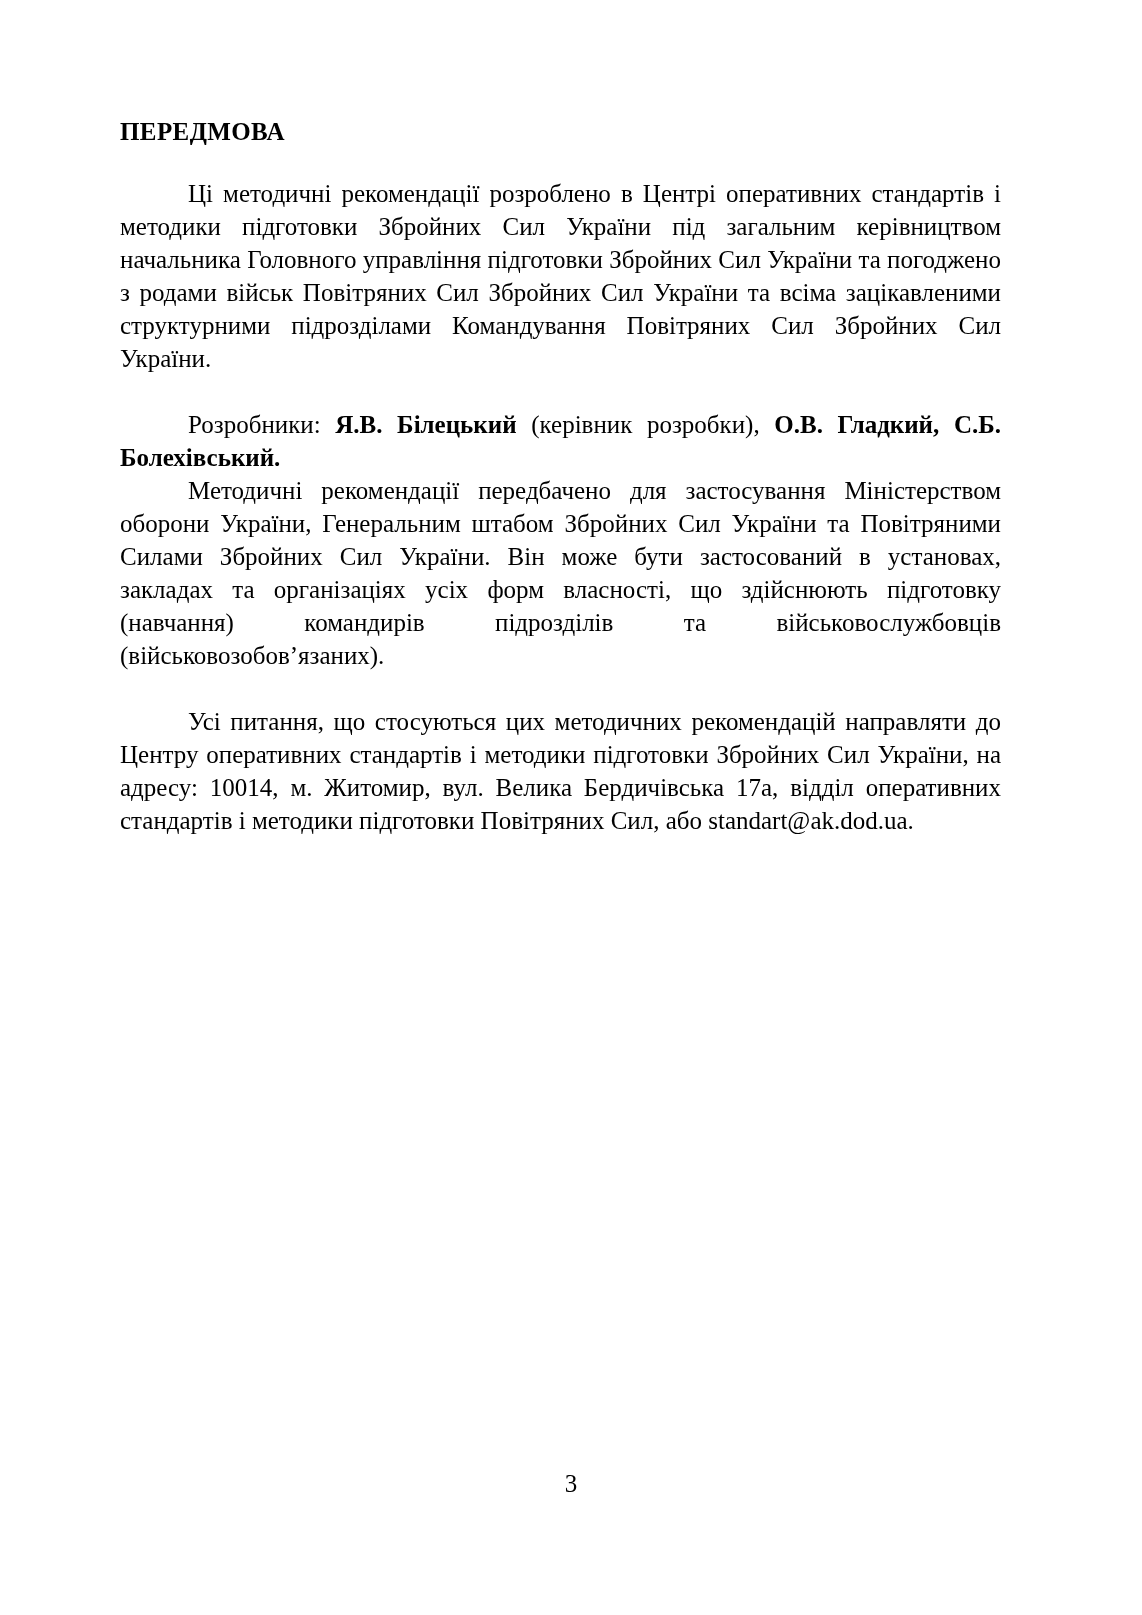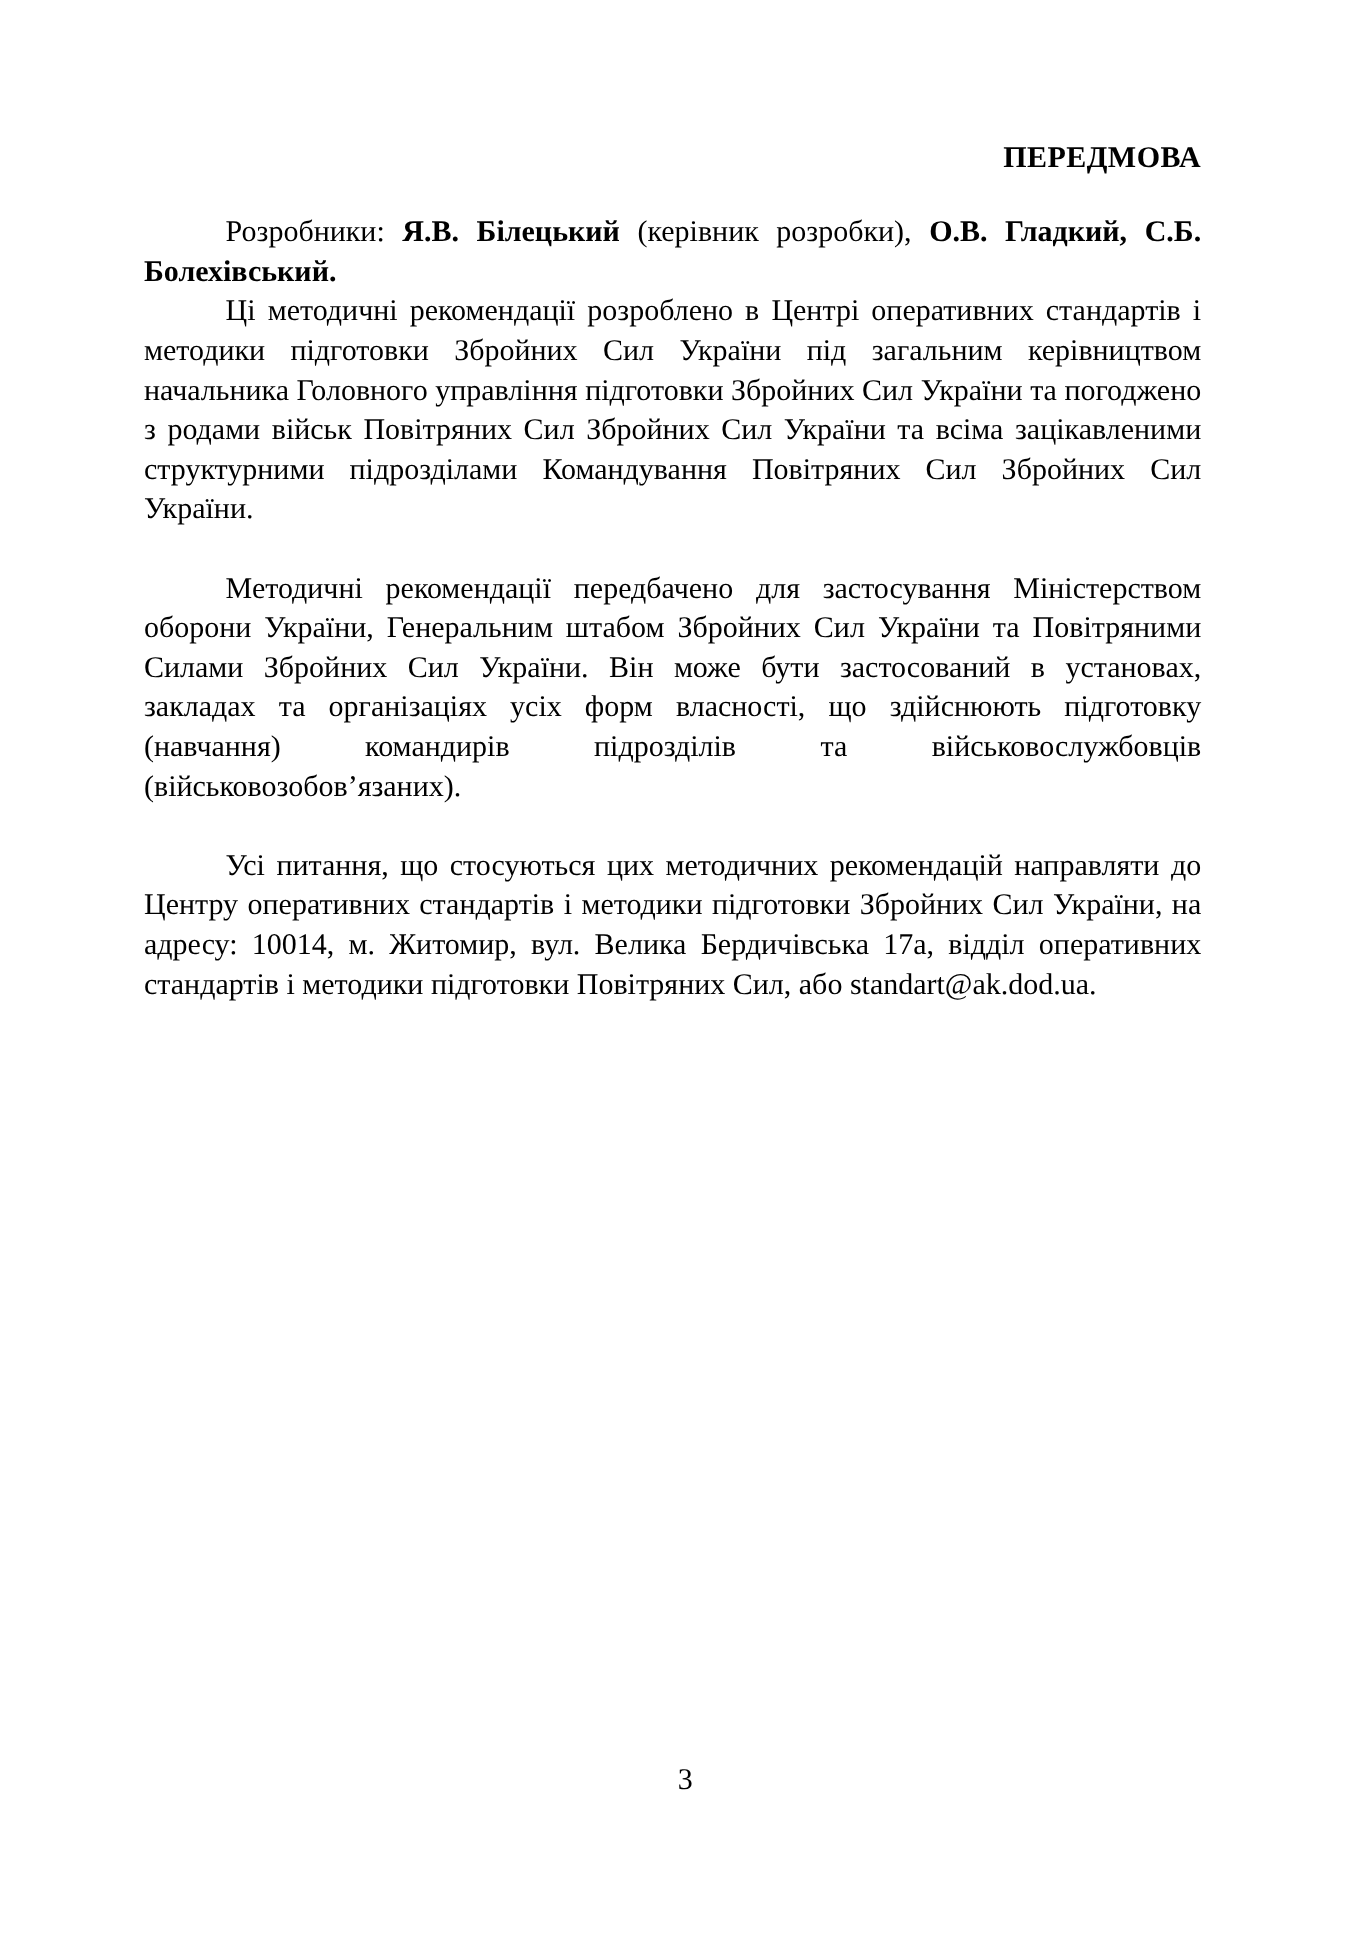--- a/index.html
+++ b/index.html
@@ -19,21 +19,21 @@
   }
   .content {
     position: absolute;
     left: 120px;
     top: 118px;
     width: 881px;
   }
   .doc-heading {
     font-size: 25px;
     font-weight: bold;
-    text-align: right;
+    text-align: left;
     letter-spacing: 0.4px;
     margin: 0 0 30px 0;
     line-height: 1.15;
   }
   .para {
     font-size: 25px;
     line-height: 33px;
     text-align: justify;
     text-justify: inter-word;
     text-indent: 68px;
@@ -67,23 +67,23 @@
 </style>
 </head>
 <body>
 
 <div class="page">
 
   <div class="content">
 
     <h1 class="doc-heading">ПЕРЕДМОВА</h1>
 
+    <p class="para">Ці методичні рекомендації розроблено в Центрі оперативних стандартів і методики підготовки Збройних Сил України під загальним керівництвом начальника Головного управління підготовки Збройних Сил України та погоджено з родами військ Повітряних Сил Збройних Сил України та всіма зацікавленими структурними підрозділами Командування Повітряних Сил Збройних Сил України.</p>
+
     <p class="para no-stretch"><span>Розробники:</span> <b>Я.В. Білецький</b> <span>(керівник розробки),</span> <b>О.В. Гладкий, С.Б. Болехівський.</b></p>
-
-    <p class="para">Ці методичні рекомендації розроблено в Центрі оперативних стандартів і методики підготовки Збройних Сил України під загальним керівництвом начальника Головного управління підготовки Збройних Сил України та погоджено з родами військ Повітряних Сил Збройних Сил України та всіма зацікавленими структурними підрозділами Командування Повітряних Сил Збройних Сил України.</p>
 
     <p class="para">Методичні рекомендації передбачено для застосування Міністерством оборони України, Генеральним штабом Збройних Сил України та Повітряними Силами Збройних Сил України. Він може бути застосований в установах, закладах та організаціях усіх форм власності, що здійснюють підготовку (навчання) командирів підрозділів та військовослужбовців (військовозобов’язаних).</p>
 
     <p class="para no-stretch"><span>Усі питання, що стосуються цих методичних рекомендацій направляти до Центру оперативних стандартів і методики підготовки Збройних Сил України, на адресу: 10014, м. Житомир, вул. Велика Бердичівська 17а, відділ оперативних стандартів і методики підготовки Повітряних Сил, або</span> <span>standart@ak.dod.ua.</span></p>
 
   </div>
 
   <div class="page-number">3</div>
 
 </div>

